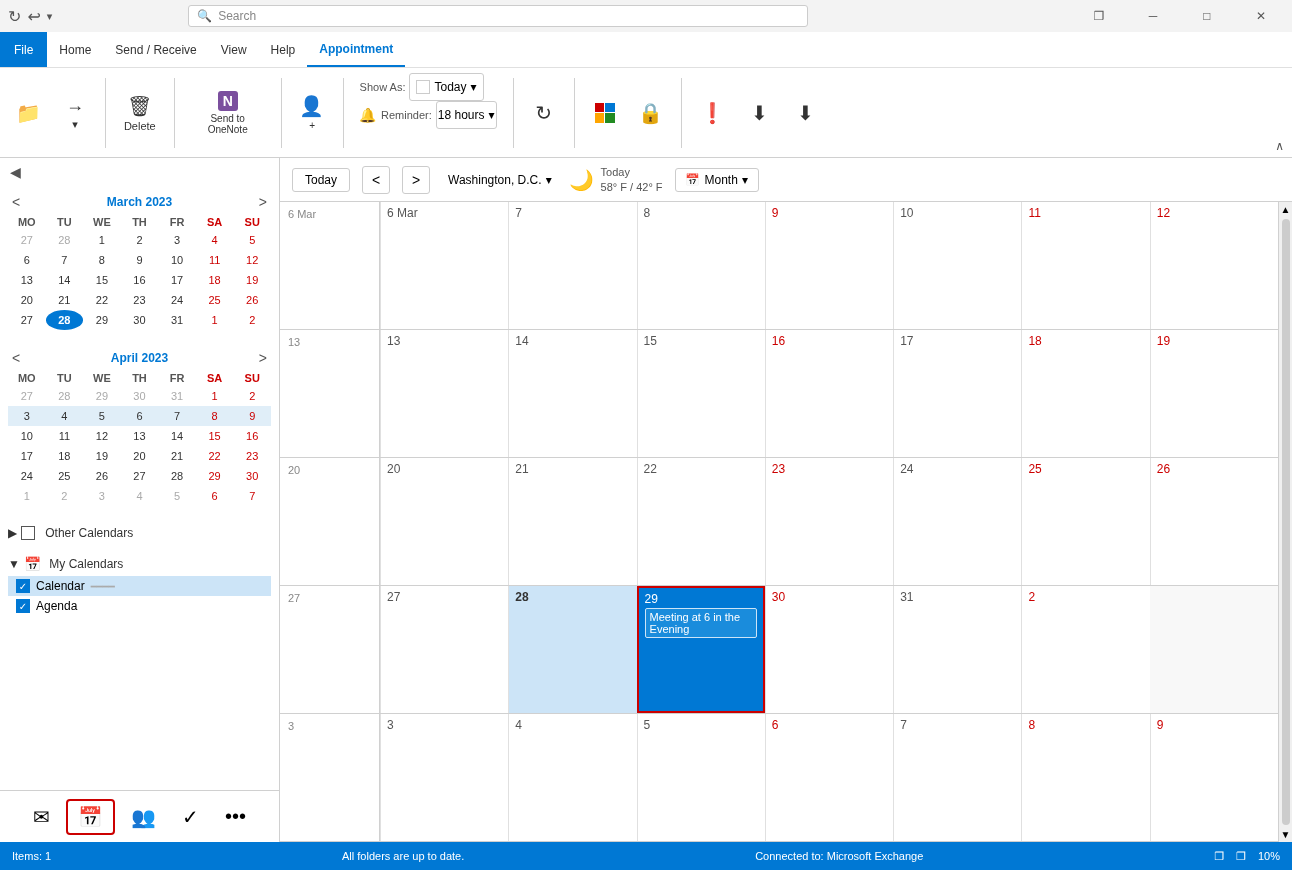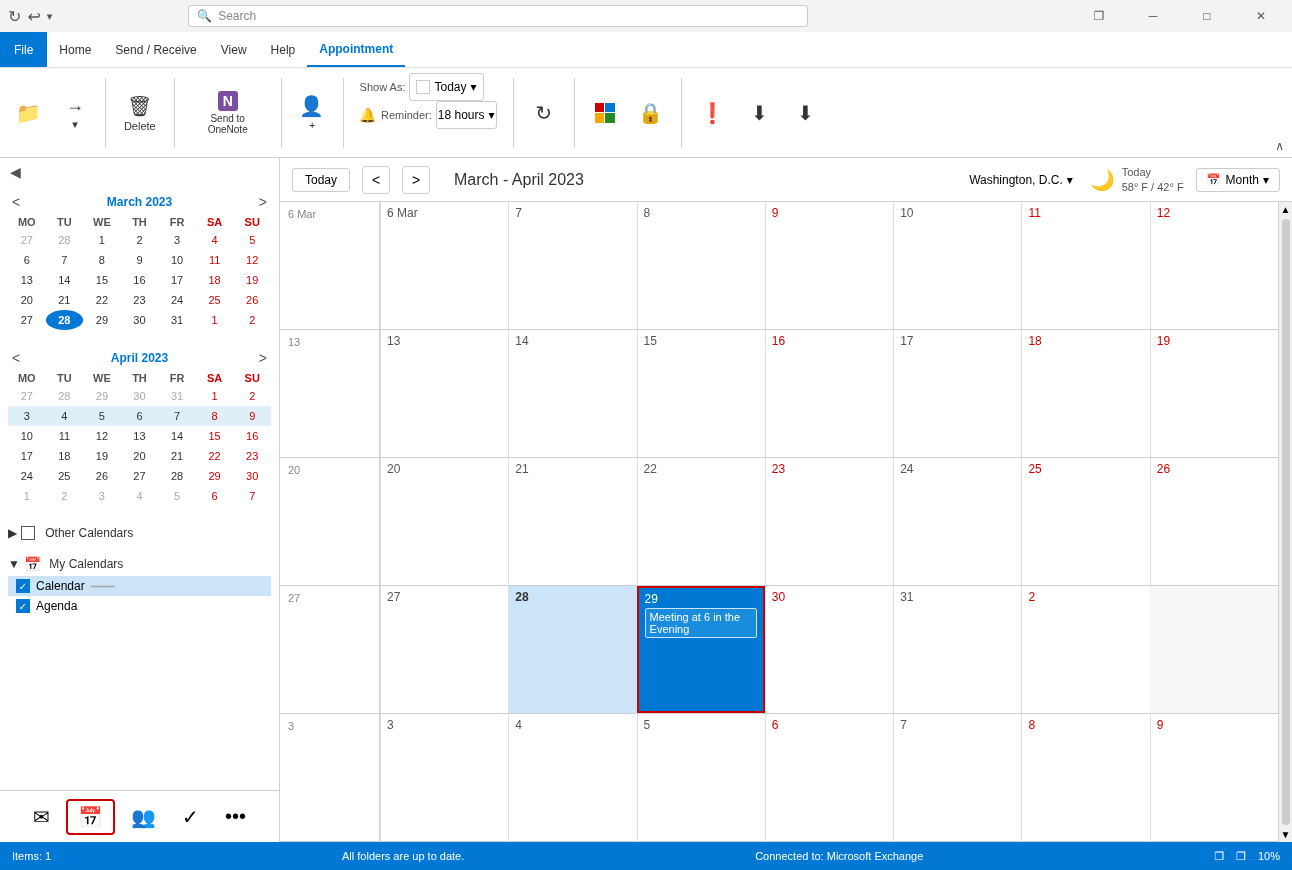--- a/index.html
+++ b/index.html
@@ -705,21 +705,20 @@
     <div class="cal-toolbar">
       <button class="cal-today-btn">
         <span>Today</span>
       </button>
       <div class="cal-nav-btn">
         <span>&lt;</span>
       </div>
       <div class="cal-nav-btn">
         <span>&gt;</span>
       </div>
-      <span class="cal-title" style="margin-left:12px;">March - April 2023</span>
       <div class="location-btn">
         <span>Washington, D.C.</span>
         <span>▾</span>
       </div>
       <div class="weather-widget">
         <span class="weather-icon">🌙</span>
         <div style="font-size:11px;line-height:1.3;">
           <div>Today</div>
           <div>58° F / 42° F</div>
         </div>

